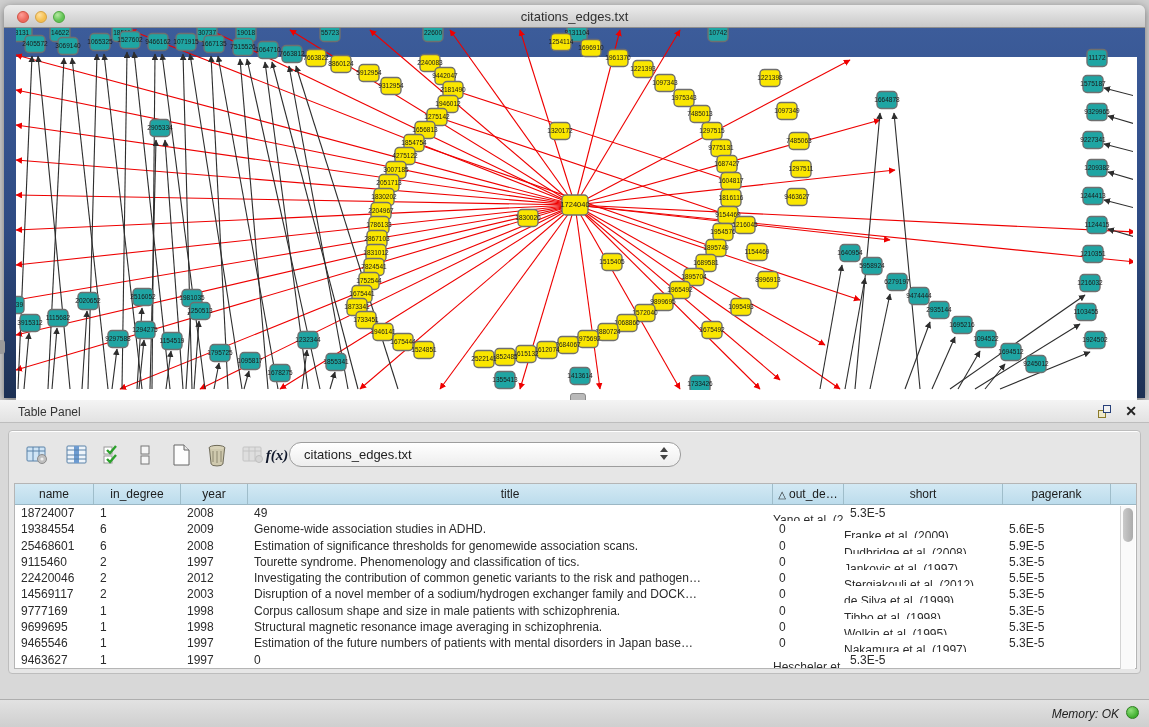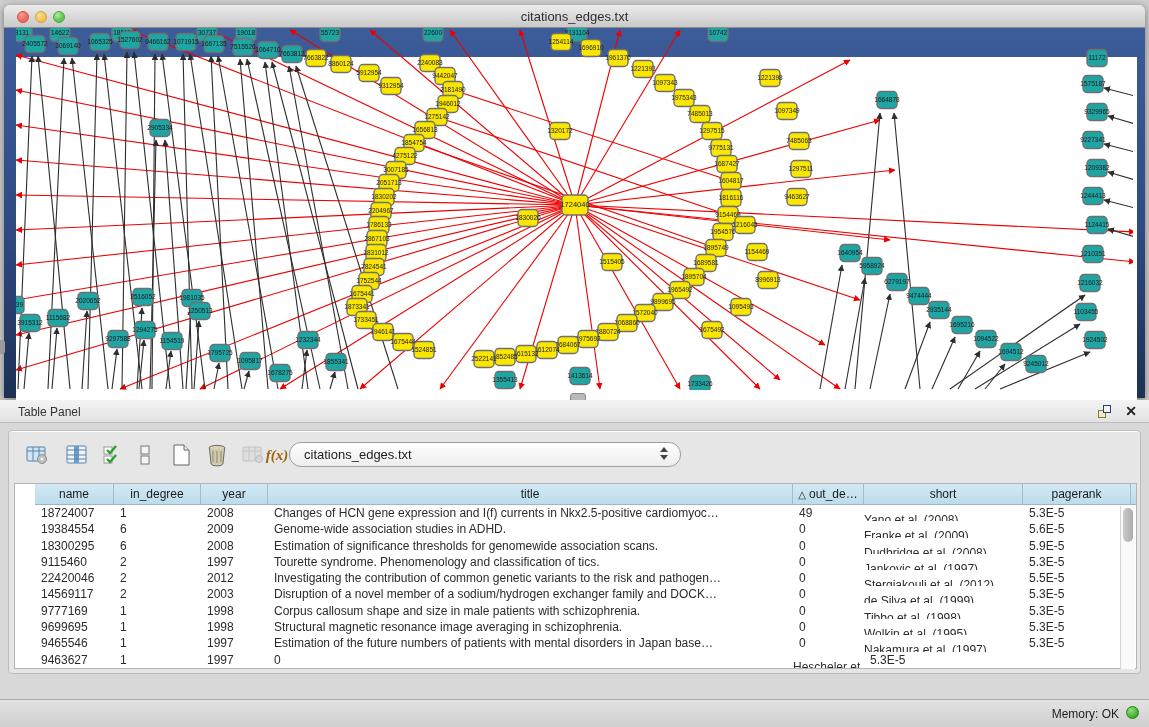--- a/index.html
+++ b/index.html
@@ -34,32 +34,32 @@
   #tp-float .sq1 { position:absolute; left:0; bottom:0; width:8px; height:8px; border:1px solid #8a7a2a; background:#efe9c8; }
   #tp-float .sq2 { position:absolute; right:0; top:0; width:8px; height:8px; border:1px solid #27407a; background:#f2f2f2; }
   #tp-close { position:absolute; right:12px; top:3px; font-size:14px; font-weight:bold; color:#222; cursor:default; }
 
   #tp-body { position:absolute; left:8px; top:30px; width:1133px; height:244px;
     background:#e6e6e6; border:1px solid #bdbdbd; border-radius:4px;
     box-shadow:inset 0 1px 0 #fff; }
   
   #toolbar { position:absolute; left:8px; top:8px; height:34px; width:1100px; }
   .tbtn { position:absolute; top:2px; width:28px; height:28px; display:flex; align-items:center; justify-content:center; }
-  .fx { font-family:"Liberation Serif", serif; font-style:italic; font-weight:bold; font-size:15px; color:#a16207; }
+  .fx { font-family:"Liberation Serif", serif; font-style:italic; font-weight:bold; font-size:15px; color:#0f172a; }
   #net-select { position:absolute; left:272px; top:3px; width:392px; height:25px;
     background:linear-gradient(#ffffff,#ededed); border:1px solid #9d9d9d; border-radius:12px;
     font-size:13px; color:#222; line-height:23px; padding-left:14px; }
   #net-select .arrows { position:absolute; right:12px; top:4px; }
   #net-select .arrows i { display:block; width:0; height:0; border-left:4px solid transparent; border-right:4px solid transparent; }
   #net-select .arrows .up { border-bottom:5px solid #444; margin-bottom:3px; }
   #net-select .arrows .dn { border-top:5px solid #444; }
 
   
   #grid { position:absolute; left:5px; top:52px; width:1123px; height:186px; background:#fff;
-    border:1px solid #b5b5b5;padding-left:20px; }
+    border:1px solid #b5b5b5; }
   .hrow, .row { display:grid; grid-template-columns:79px 87px 67px 525px 71px 159px 108px 1fr; }
   .hrow { height:21px; background:linear-gradient(#d3e9f4,#bcdcec); border-bottom:1px solid #9bb7c4; }
   .hcell { font-size:12px; color:#1c1c1c; text-align:center; line-height:20px;
     border-right:1px solid #9fbdca; overflow:hidden; white-space:nowrap; }
   .hcell .sortg { font-size:10px; margin-right:3px; }
   .row { height:16.3px; }
   .cell { font-size:12px; color:#2b2b2b; line-height:16.3px; white-space:nowrap; overflow:hidden; padding-left:6px; }
   .cell.c5 { padding-left:0;margin-top:7px; }
   #vscroll { position:absolute; right:1px; top:22px; width:15px; height:163px; background:#fafafa; border-left:1px solid #d4d4d4; }
   #vthumb { position:absolute; left:2px; top:2px; width:10px; height:34px; background:linear-gradient(90deg,#cacaca,#ababab); border-radius:5px; }
@@ -68,21 +68,21 @@
   #tabs { position:absolute; left:0; right:0; top:281px; height:21px; display:flex; justify-content:center; }
   .tab { height:21px; line-height:20px; font-size:13px; padding:0 14px; background:linear-gradient(#ffffff,#ececec);
     border:1px solid #9a9a9a; border-left:none; color:#111; }
   .tab:first-child { border-left:1px solid #9a9a9a; border-radius:5px 0 0 5px; }
   .tab:last-child { border-radius:0 5px 5px 0; }
   .tab.sel { background:linear-gradient(#8f8f8f,#6f6f6f); color:#e8e8e8; border-color:#666; }
 
   
   #statusbar { position:absolute; left:0; top:699px; width:1149px; height:28px;
     background:linear-gradient(#e2e2e2,#cfcfcf); border-top:1px solid #aeaeae; }
-  #memory { position:absolute; right:30px; top:7px; font-size:12px; color:#222; }
+  #memory { position:absolute; right:30px; top:7px; font-size:12px; color:#222;font-style:italic; }
   #memdot { position:absolute; right:10px; top:6px; width:13px; height:13px; border-radius:50%;
     background:radial-gradient(circle at 35% 30%, #8fe07a, #3fae2e 70%); border:1px solid #2d7d20; }
   #left-notch { position:absolute; left:0; top:340px; width:5px; height:14px; background:#9a9a9a; border-radius:0 3px 3px 0; }
 </style>
 </head>
 <body>
 
 <div id="net-window">
   <div id="titlebar">
     <span id="tl-close" class="tl"></span>
@@ -540,36 +540,35 @@
           <div class="hcell">title</div>
           <div class="hcell"><span class="sortg">△</span>out_de…</div>
           <div class="hcell">short</div>
           <div class="hcell">pagerank</div>
         </div>
       <div id="tbody">
           <div class="row">
             <div class="cell c0">18724007</div>
             <div class="cell c1">1</div>
             <div class="cell c2">2008</div>
-            <div class="cell c3">Changes of HCN gene expression and I(f) currents in Nkx2.5-positive cardiomyoc…</div>
             <div class="cell c4">49</div>
             <div class="cell c5">Yano et al. (2008)</div>
             <div class="cell c6">5.3E-5</div>
           </div>
           <div class="row">
             <div class="cell c0">19384554</div>
             <div class="cell c1">6</div>
             <div class="cell c2">2009</div>
             <div class="cell c3">Genome-wide association studies in ADHD.</div>
             <div class="cell c4">0</div>
             <div class="cell c5">Franke et al. (2009)</div>
             <div class="cell c6">5.6E-5</div>
           </div>
           <div class="row">
-            <div class="cell c0">18300295</div>
+            <div class="cell c0">25468601</div>
             <div class="cell c1">6</div>
             <div class="cell c2">2008</div>
             <div class="cell c3">Estimation of significance thresholds for genomewide association scans.</div>
             <div class="cell c4">0</div>
             <div class="cell c5">Dudbridge et al. (2008)</div>
             <div class="cell c6">5.9E-5</div>
           </div>
           <div class="row">
             <div class="cell c0">9115460</div>
             <div class="cell c1">2</div>

